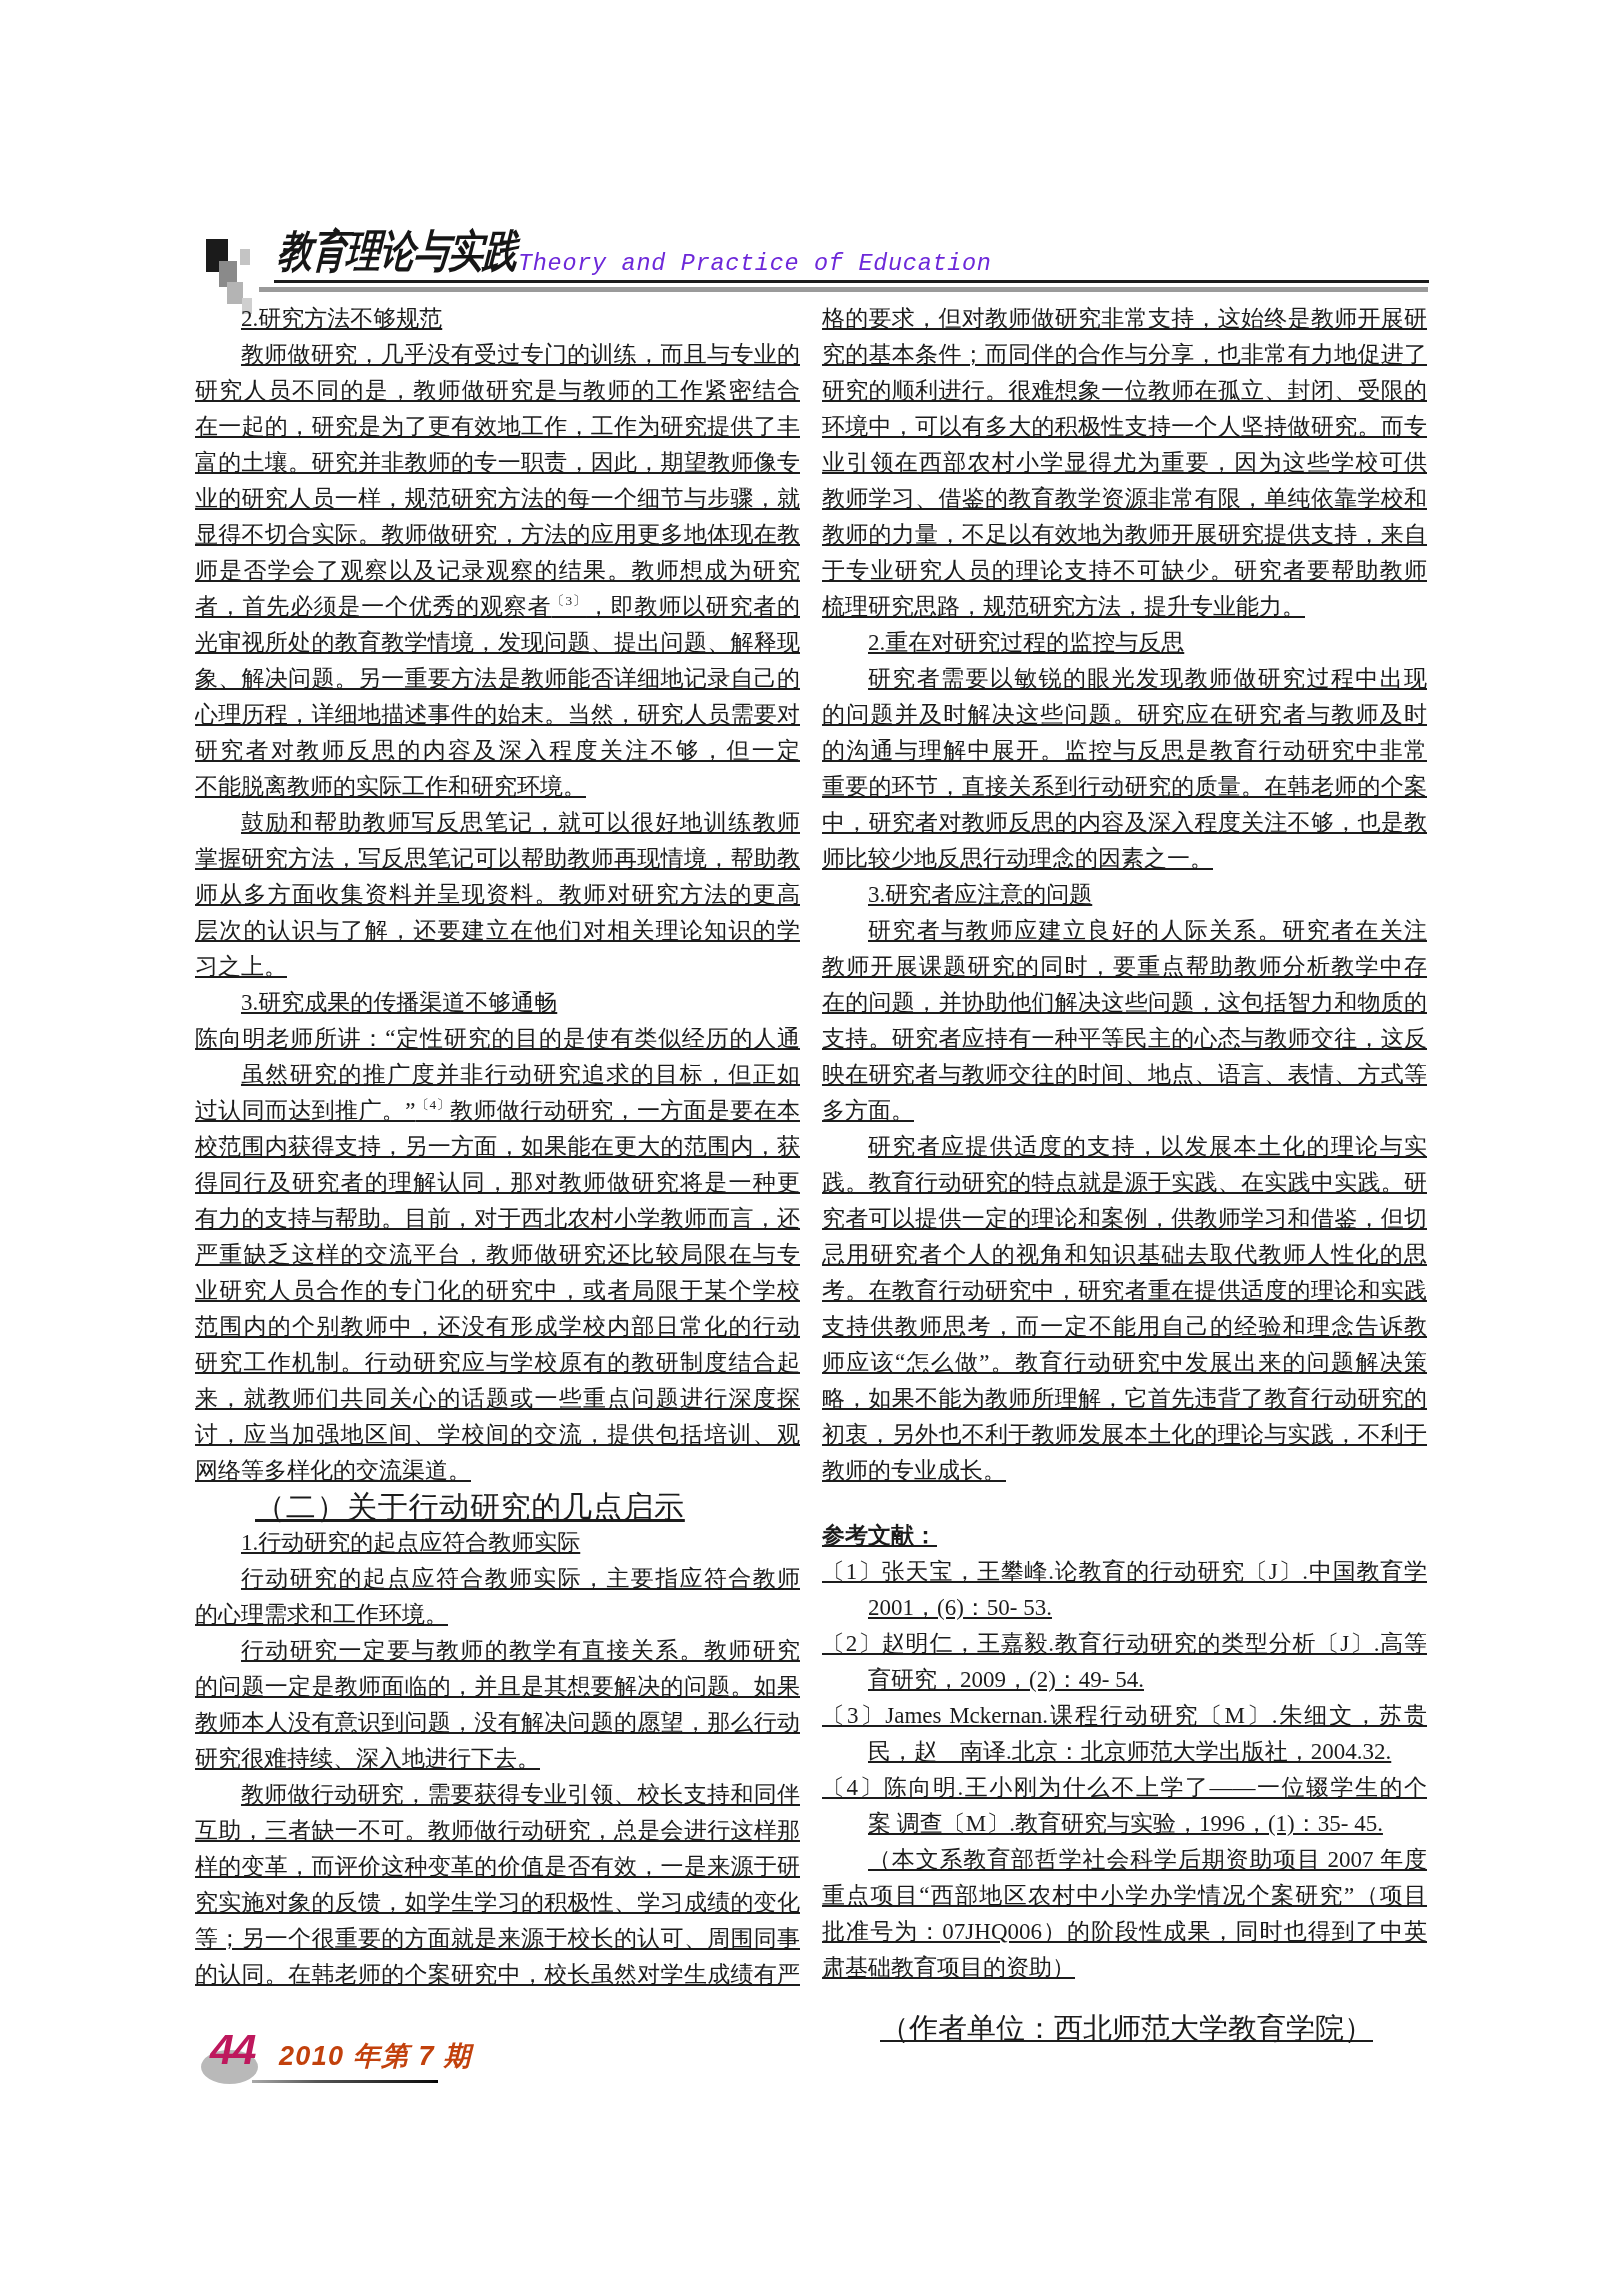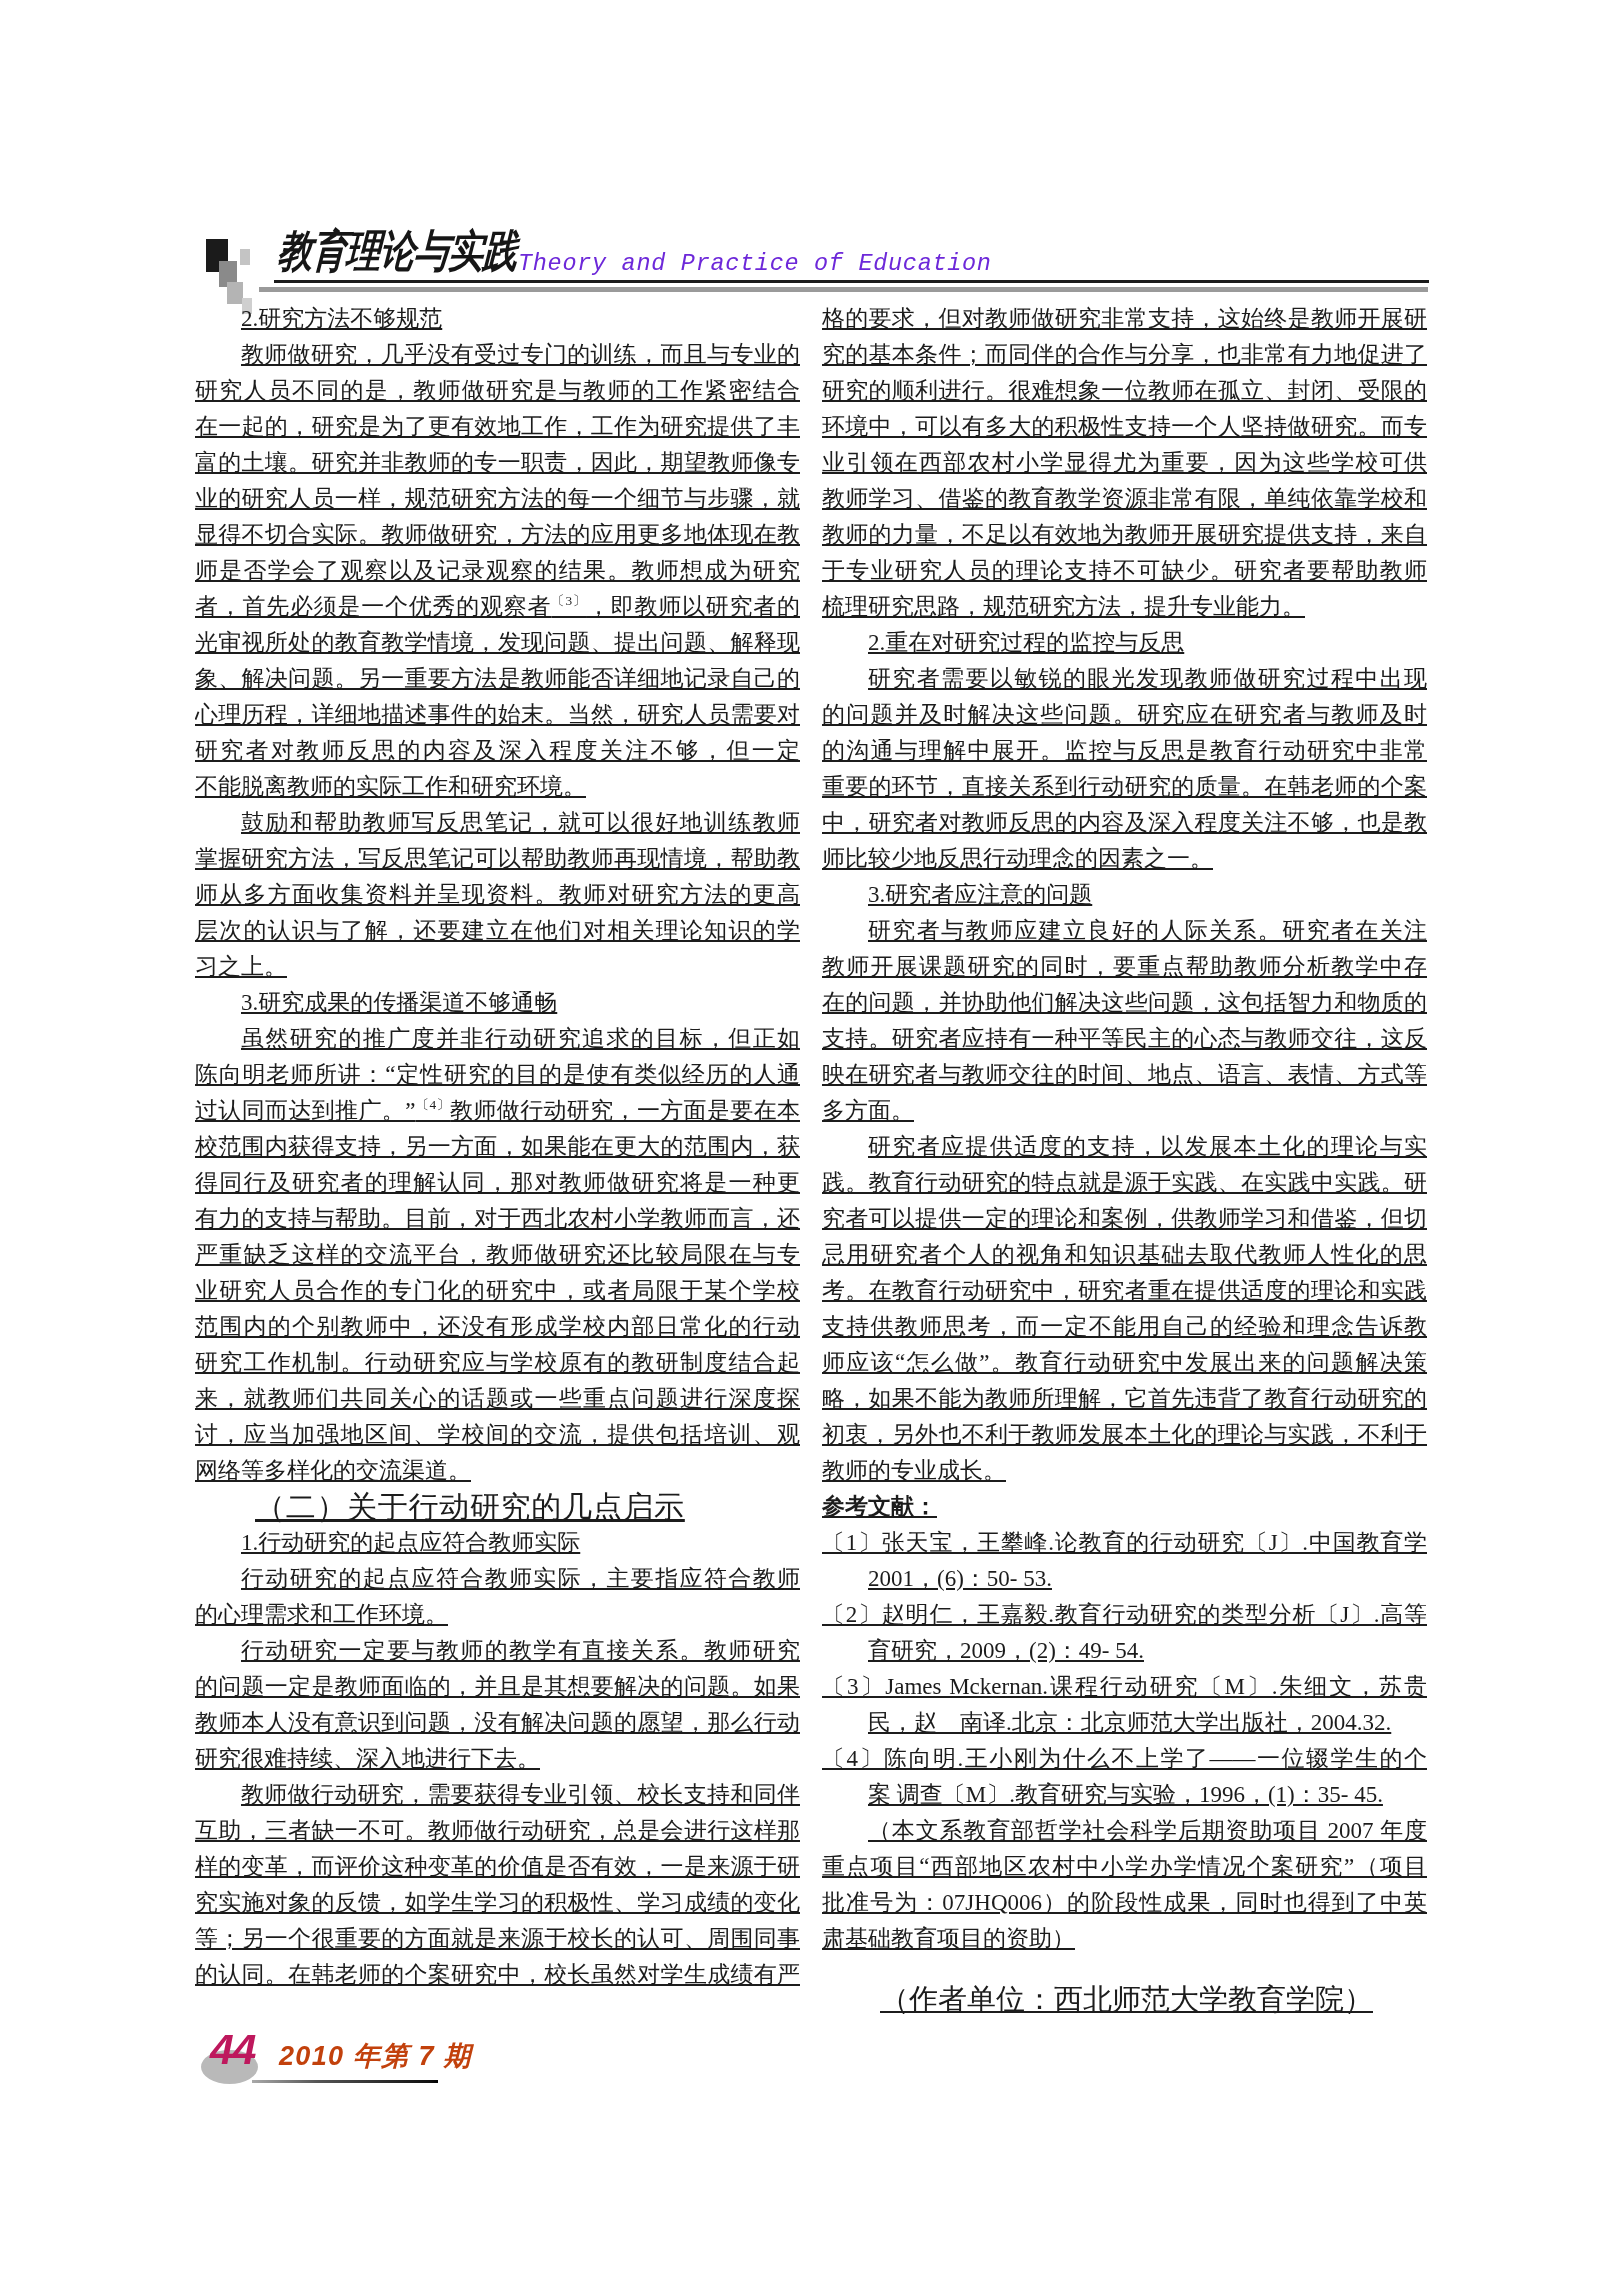--- a/index.html
+++ b/index.html
@@ -51,21 +51,21 @@
   .line{height:36px;white-space:nowrap;}
   .line.full{
     white-space:normal;
     text-align:justify;
     text-align-last:justify;
     text-justify:inter-character;
     overflow:hidden;
   }
   .line.indent{text-indent:2em;}
   .line.hang{padding-left:2em;}
-  .line.bold{font-weight:bold;}
+  .line.bold{font-weight:bold;margin-top:29px;}
   .line.h2{font-size:30px;letter-spacing:0.7px;}
   .line.author{font-size:29px;margin-top:24px;}
   .line sup{font-size:0.58em;vertical-align:super;line-height:0;}
 
   
   #footer-ellipse{
     position:absolute;left:201px;top:2050px;width:57px;height:34px;
     background:#b9b9b9;border-radius:50%;
   }
   #page-number{
@@ -118,22 +118,22 @@
       <div class="line full">象、解决问题。另一重要方法是教师能否详细地记录自己的</div>
       <div class="line full">心理历程，详细地描述事件的始末。当然，研究人员需要对</div>
       <div class="line full">研究者对教师反思的内容及深入程度关注不够，但一定</div>
       <div class="line">不能脱离教师的实际工作和研究环境。</div>
       <div class="line indent full">鼓励和帮助教师写反思笔记，就可以很好地训练教师</div>
       <div class="line full">掌握研究方法，写反思笔记可以帮助教师再现情境，帮助教</div>
       <div class="line full">师从多方面收集资料并呈现资料。教师对研究方法的更高</div>
       <div class="line full">层次的认识与了解，还要建立在他们对相关理论知识的学</div>
       <div class="line">习之上。</div>
       <div class="line indent">3.研究成果的传播渠道不够通畅</div>
+      <div class="line full">陈向明老师所讲：“定性研究的目的是使有类似经历的人通</div>
       <div class="line indent full">虽然研究的推广度并非行动研究追求的目标，但正如</div>
-      <div class="line full">陈向明老师所讲：“定性研究的目的是使有类似经历的人通</div>
       <div class="line full sup">过认同而达到推广。”<sup>〔4〕</sup>教师做行动研究，一方面是要在本</div>
       <div class="line full">校范围内获得支持，另一方面，如果能在更大的范围内，获</div>
       <div class="line full">得同行及研究者的理解认同，那对教师做研究将是一种更</div>
       <div class="line full">有力的支持与帮助。目前，对于西北农村小学教师而言，还</div>
       <div class="line full">严重缺乏这样的交流平台，教师做研究还比较局限在与专</div>
       <div class="line full">业研究人员合作的专门化的研究中，或者局限于某个学校</div>
       <div class="line full">范围内的个别教师中，还没有形成学校内部日常化的行动</div>
       <div class="line full">研究工作机制。行动研究应与学校原有的教研制度结合起</div>
       <div class="line full">来，就教师们共同关心的话题或一些重点问题进行深度探</div>
       <div class="line full">讨，应当加强地区间、学校间的交流，提供包括培训、观摩、</div>

